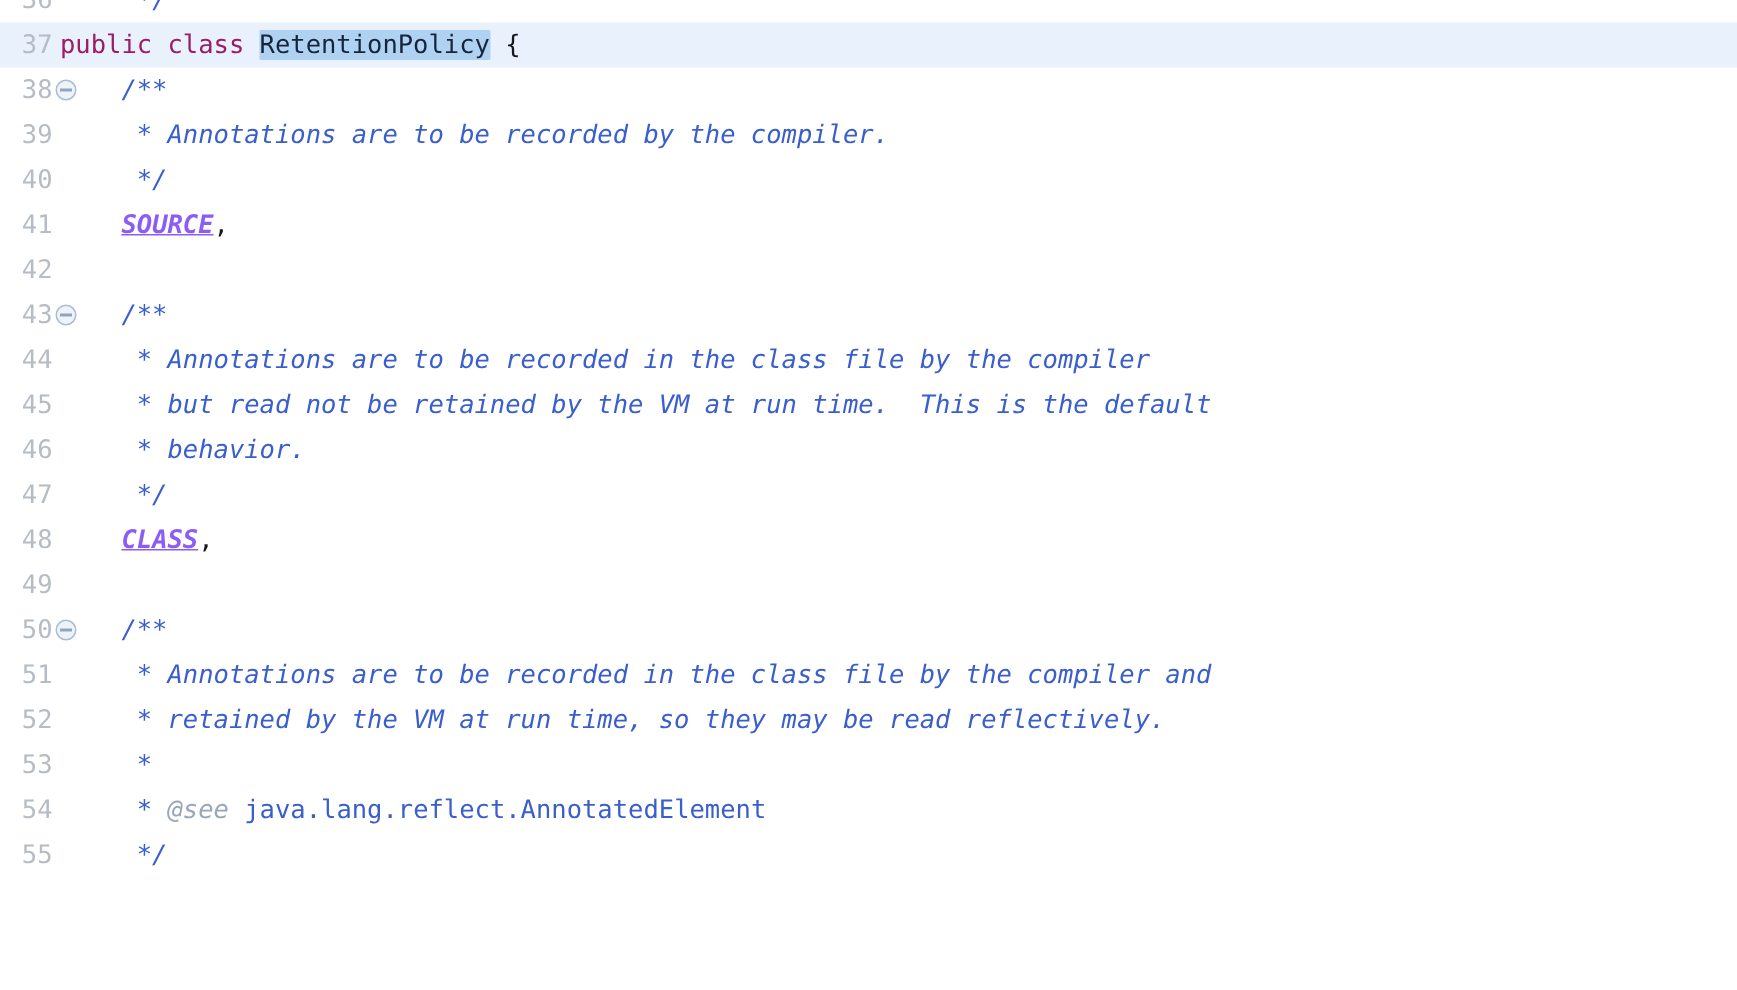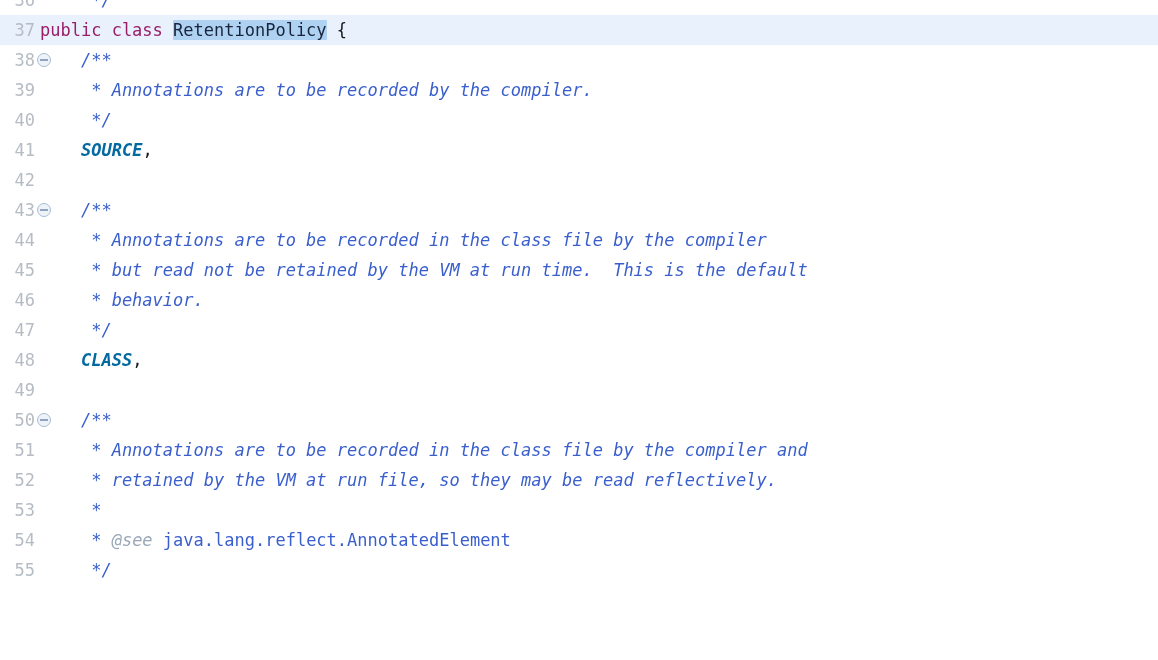--- a/index.html
+++ b/index.html
@@ -104,21 +104,21 @@
     color: #1b1b1b;
   }
 
   
   .tok-keyword  { color: #9b1d68; }
   .tok-plain    { color: #16181c; }
   .tok-type     { color: #17243c; }
   .tok-comment  { color: #3a5fcd; font-style: italic; }
   .tok-doctag   { color: #9aa7b8; font-style: italic; }
   .tok-docref   { color: #3a5fcd; }
-  .tok-enumconst{ color: #0369a1; font-style: italic; font-weight: bold; }
+  .tok-enumconst{ color: #8b5cf6; font-style: italic; font-weight: bold; text-decoration: underline; }
 
   .sel {
     background: #b0d2f2;
     border-radius: 1px;
     margin-top: 36px;
   }
 </style>
 </head>
 <body>
 
@@ -133,21 +133,21 @@
       <div class="code-row"><div class="row-bg"></div><div class="gutter"><div class="line-no">42</div></div><div class="code-text"></div></div>
       <div class="code-row"><div class="row-bg"></div><div class="gutter"><div class="line-no">43</div><div class="fold-icon"></div></div><div class="code-text"><span class="tok-comment">    /**</span></div></div>
       <div class="code-row"><div class="row-bg"></div><div class="gutter"><div class="line-no">44</div></div><div class="code-text"><span class="tok-comment">     * Annotations are to be recorded in the class file by the compiler</span></div></div>
       <div class="code-row"><div class="row-bg"></div><div class="gutter"><div class="line-no">45</div></div><div class="code-text"><span class="tok-comment">     * but read not be retained by the VM at run time.  This is the default</span></div></div>
       <div class="code-row"><div class="row-bg"></div><div class="gutter"><div class="line-no">46</div></div><div class="code-text"><span class="tok-comment">     * behavior.</span></div></div>
       <div class="code-row"><div class="row-bg"></div><div class="gutter"><div class="line-no">47</div></div><div class="code-text"><span class="tok-comment">     */</span></div></div>
       <div class="code-row"><div class="row-bg"></div><div class="gutter"><div class="line-no">48</div></div><div class="code-text"><span class="tok-plain">    </span><span class="tok-enumconst">CLASS</span><span class="tok-plain">,</span></div></div>
       <div class="code-row"><div class="row-bg"></div><div class="gutter"><div class="line-no">49</div></div><div class="code-text"></div></div>
       <div class="code-row"><div class="row-bg"></div><div class="gutter"><div class="line-no">50</div><div class="fold-icon"></div></div><div class="code-text"><span class="tok-comment">    /**</span></div></div>
       <div class="code-row"><div class="row-bg"></div><div class="gutter"><div class="line-no">51</div></div><div class="code-text"><span class="tok-comment">     * Annotations are to be recorded in the class file by the compiler and</span></div></div>
-      <div class="code-row"><div class="row-bg"></div><div class="gutter"><div class="line-no">52</div></div><div class="code-text"><span class="tok-comment">     * retained by the VM at run file, so they may be read reflectively.</span></div></div>
+      <div class="code-row"><div class="row-bg"></div><div class="gutter"><div class="line-no">52</div></div><div class="code-text"><span class="tok-comment">     * retained by the VM at run time, so they may be read reflectively.</span></div></div>
       <div class="code-row"><div class="row-bg"></div><div class="gutter"><div class="line-no">53</div></div><div class="code-text"><span class="tok-comment">     *</span></div></div>
       <div class="code-row"><div class="row-bg"></div><div class="gutter"><div class="line-no">54</div></div><div class="code-text"><span class="tok-comment">     * </span><span class="tok-doctag">@see</span><span class="tok-docref"> java.lang.reflect.AnnotatedElement</span></div></div>
       <div class="code-row"><div class="row-bg"></div><div class="gutter"><div class="line-no">55</div></div><div class="code-text"><span class="tok-comment">     */</span></div></div>
       <div class="code-row"><div class="row-bg"></div><div class="gutter"><div class="line-no">56</div></div><div class="code-text"><span class="tok-plain">    </span><span class="tok-enumconst">RUNTIME</span></div></div>
       <div class="code-row"><div class="row-bg"></div><div class="gutter"><div class="line-no">57</div></div><div class="code-text"><span class="tok-plain">}</span></div></div>
       <div class="code-row"><div class="row-bg"></div><div class="gutter"><div class="line-no">58</div></div><div class="code-text"></div></div>
     </div>
 </div>
 
 </body></html>

